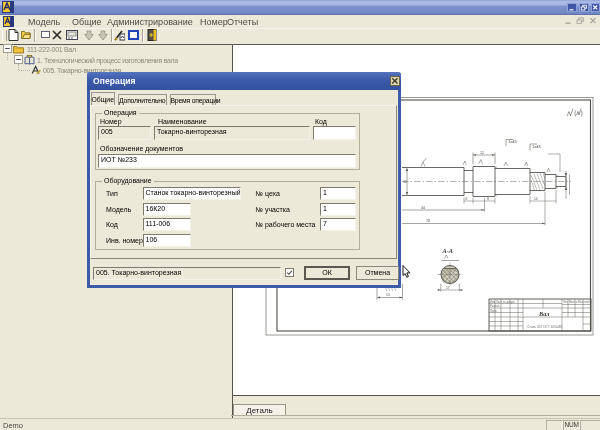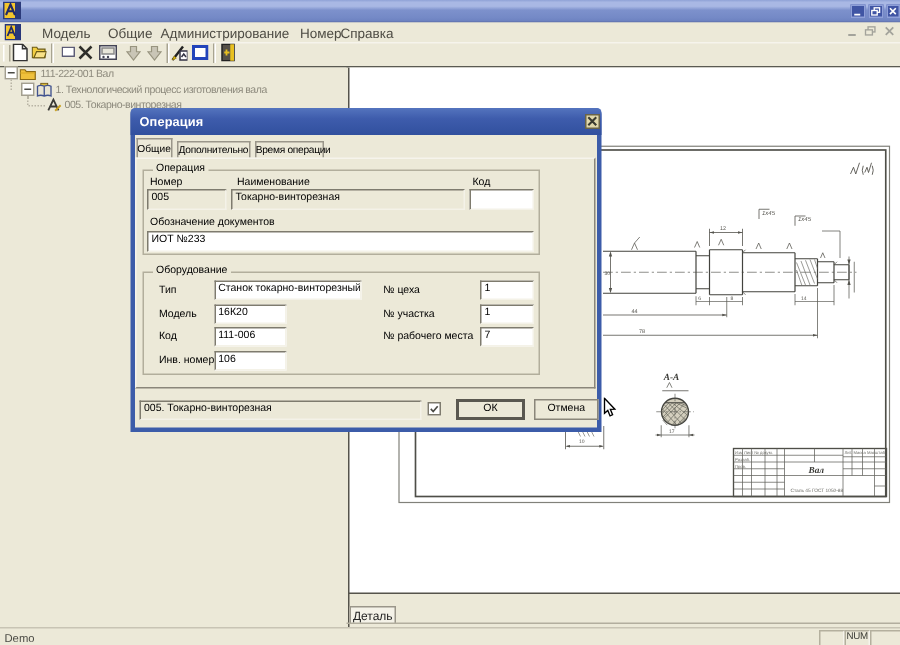--- a/index.html
+++ b/index.html
@@ -45,21 +45,21 @@
  <svg width="11" height="11">
         <rect x="0" y="0" width="11" height="11" fill="#28367a"></rect>
         <rect x="1" y="1" width="6" height="9" fill="#f4c62c"></rect>
         <path d="M2 8 L4.5 2 L7 8 M3 5.8 L6 5.8" stroke="#222a66" stroke-width="1.2" fill="none"></path>
       </svg>
 </div>
 <div class="abs" style="left:28px;top:16.5px;font:9px 'Liberation Sans',sans-serif;color:#4E4C44">Модель</div>
 <div class="abs" style="left:72px;top:16.5px;font:9px 'Liberation Sans',sans-serif;color:#4E4C44">Общие</div>
 <div class="abs" style="left:107px;top:16.5px;font:9px 'Liberation Sans',sans-serif;color:#4E4C44">Администрирование</div>
 <div class="abs" style="left:200px;top:16.5px;font:9px 'Liberation Sans',sans-serif;color:#4E4C44">Номер</div>
-<div class="abs" style="left:227px;top:16.5px;font:9px 'Liberation Sans',sans-serif;color:#4E4C44">Справка</div>
+<div class="abs" style="left:227px;top:16.5px;font:9px 'Liberation Sans',sans-serif;color:#4E4C44">Отчеты</div>
 
 <div class="abs" style="left:564px;top:17px;width:9px;height:8px">
       <svg width="9" height="8">
         <path d="M1.5 6.3 H6.5" stroke="#A3A39B" stroke-width="1.3"></path>
       </svg>
     </div>
 <div class="abs" style="left:576px;top:17px;width:9px;height:8px">
       <svg width="9" height="8">
         <rect x="2.7" y="0.9" width="4.6" height="3.4" fill="none" stroke="#A3A39B" stroke-width="0.9"></rect>
         <rect x="1" y="2.9" width="4.6" height="3.4" fill="#ECE9D8" stroke="#A3A39B" stroke-width="0.9"></rect>
@@ -321,21 +321,21 @@
   <g transform="translate(490,311.7) scale(0.35)">
           <text font-size="8">Пров.</text>
         </g>
   <g transform="translate(563,302.7) scale(0.35)">
           <text font-size="8">Лит.   Масса   Масштаб</text>
         </g>
  </g>
 </svg>
 
 <div class="abs" style="left:231.5px;top:396px;width:368.5px;height:22px;background:#ECE9D8;border-left:1.5px solid #55534B;box-sizing:border-box"></div>
-<div class="abs" style="left:233px;top:404px;width:31px;height:12px;background:#F4F2E8;border:1px solid #9A968A;border-bottom:none;box-sizing:border-box;font:8px 'Liberation Sans',sans-serif;text-align:center;line-height:11px;color:#222">Деталь</div>
+<div class="abs" style="left:233px;top:404px;width:53px;height:12px;background:#F4F2E8;border:1px solid #9A968A;border-bottom:none;box-sizing:border-box;font:8px 'Liberation Sans',sans-serif;text-align:center;line-height:11px;color:#222">Деталь</div>
 <div class="abs" style="left:231px;top:415px;width:369px;height:1px;background:#B2AE9E"></div>
 
 <div class="abs" style="left:0;top:418px;width:600px;height:12px;background:#ECE9D8;border-top:1px solid #C8C4B4"></div>
 <div class="abs" style="left:3px;top:420.5px;font:7.5px 'Liberation Sans',sans-serif;color:#4A4A44">Demo</div>
 <div class="abs" style="left:546px;top:420px;width:15px;height:9px;border:1px solid;border-color:#B4B09E #F6F4EC #F6F4EC #B4B09E"></div>
 <div class="abs" style="left:563px;top:420px;width:15px;height:9px;border:1px solid;border-color:#B4B09E #F6F4EC #F6F4EC #B4B09E;font:6.5px 'Liberation Sans',sans-serif;color:#3A3A34;text-align:center;line-height:8px;letter-spacing:-0.2px">NUM</div>
 <div class="abs" style="left:580px;top:420px;width:20px;height:9px;border:1px solid;border-color:#B4B09E #F6F4EC #F6F4EC #B4B09E"></div>
 
 <div class="abs" style="left:87px;top:72px;width:314px;height:216px;background:#ECE9D8;border:3px solid #3C5CA9;border-radius:4px 4px 0 0;box-sizing:border-box">
 

